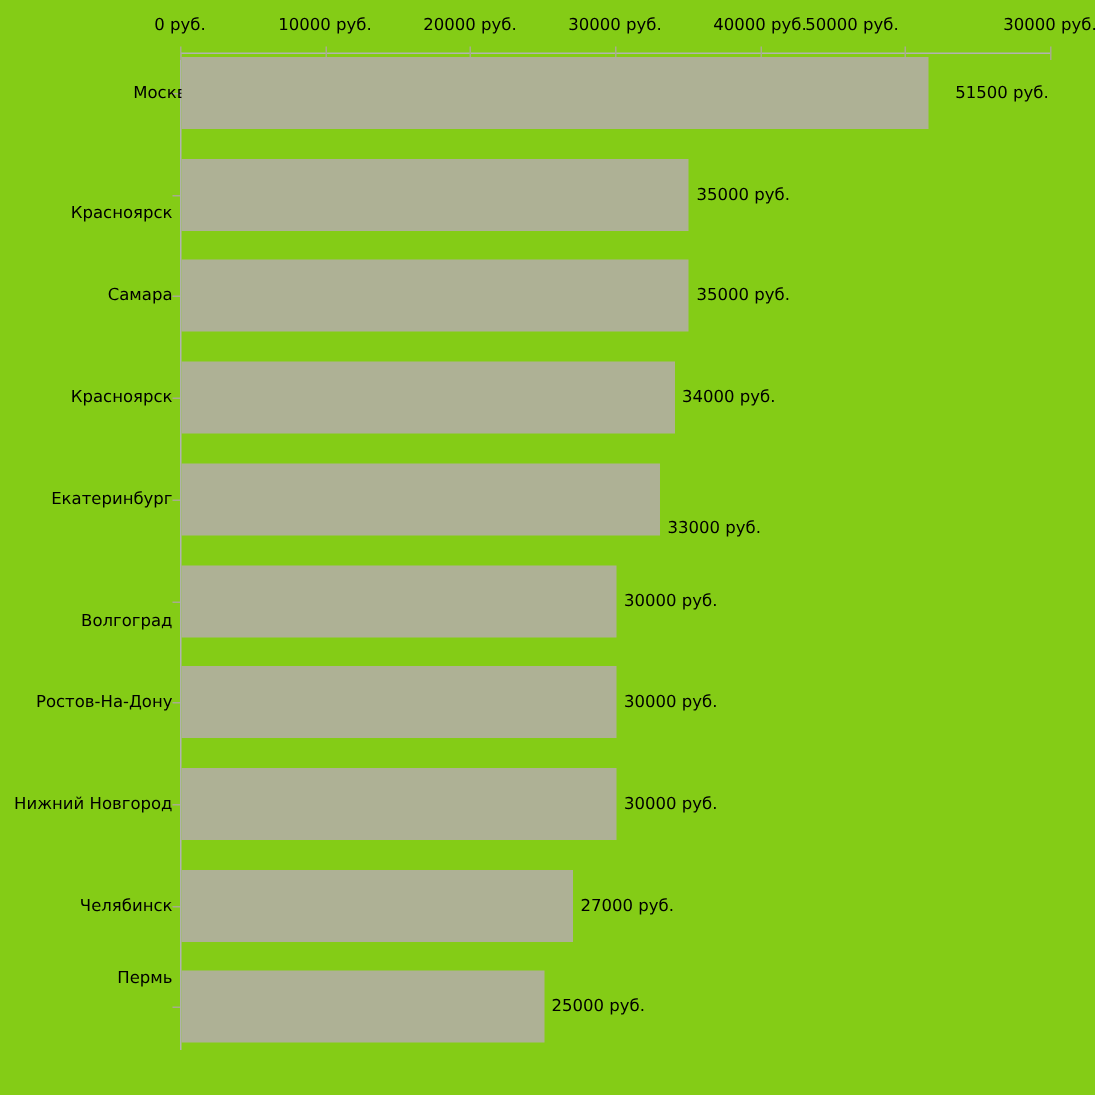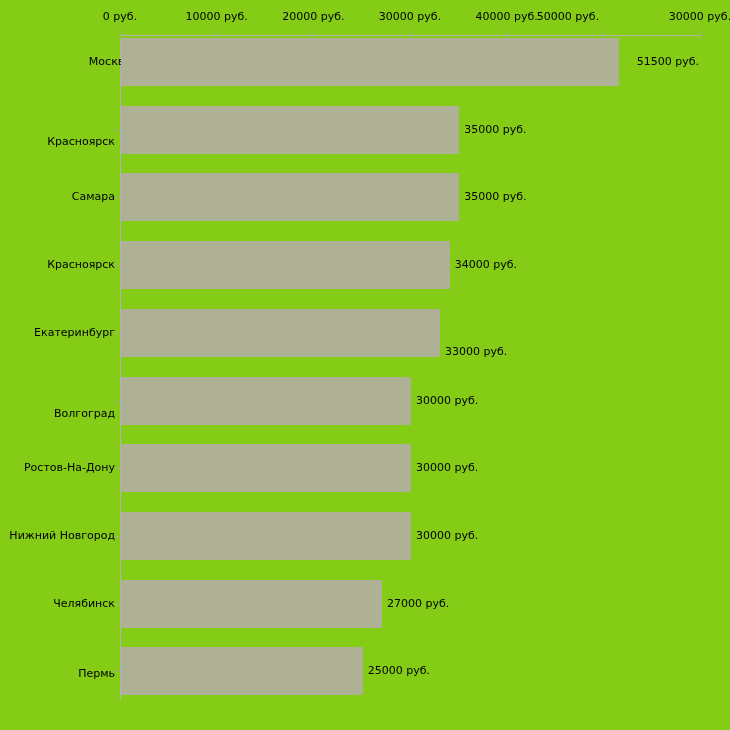--- a/index.html
+++ b/index.html
@@ -138,21 +138,21 @@
         <div class="y-tick-label" style="top: 326.8px; width: 115px; left: 0px;">Екатеринбург</div>
         <div class="y-tick" style="top: 401px;"></div>
         <div class="y-tick-label" style="top: 408px; width: 115px; left: 0px;">Волгоград</div>
         <div class="y-tick" style="top: 468px;"></div>
         <div class="y-tick-label" style="top: 462.2px; width: 115px; left: 0px;">Ростов-На-Дону</div>
         <div class="y-tick" style="top: 536px;"></div>
         <div class="y-tick-label" style="top: 529.9px; width: 115px; left: 0px;">Нижний Новгород</div>
         <div class="y-tick" style="top: 604px;"></div>
         <div class="y-tick-label" style="top: 597.6px; width: 115px; left: 0px;">Челябинск</div>
         <div class="y-tick" style="top: 671px;"></div>
-        <div class="y-tick-label" style="top: 668px; width: 115px; left: 0px;">Пермь</div>
+        <div class="y-tick-label" style="top: 646px; width: 115px; left: 0px;">Пермь</div>
       </div>
     <div id="bars">
         <div class="bar" title="Москва — 51500 руб." style="top: 38px; height: 48px; width: 497.833px; background: rgb(174, 177, 149);"></div>
         <div class="bar-value-label" style="left: 623.833px; top: 56px; margin-left: 13px;">51500 руб.</div>
         <div class="bar" title="Красноярск — 35000 руб." style="top: 105.7px; height: 48px; width: 338.333px; background: rgb(174, 177, 149);"></div>
         <div class="bar-value-label" style="left: 464.333px; top: 123.7px;">35000 руб.</div>
         <div class="bar" title="Самара — 35000 руб." style="top: 173.4px; height: 48px; width: 338.333px; background: rgb(174, 177, 149);"></div>
         <div class="bar-value-label" style="left: 464.333px; top: 191.4px;">35000 руб.</div>
         <div class="bar" title="Новосибирск — 34000 руб." style="top: 241.1px; height: 48px; width: 328.667px; background: rgb(174, 177, 149);"></div>
         <div class="bar-value-label" style="left: 454.667px; top: 259.1px;">34000 руб.</div>

